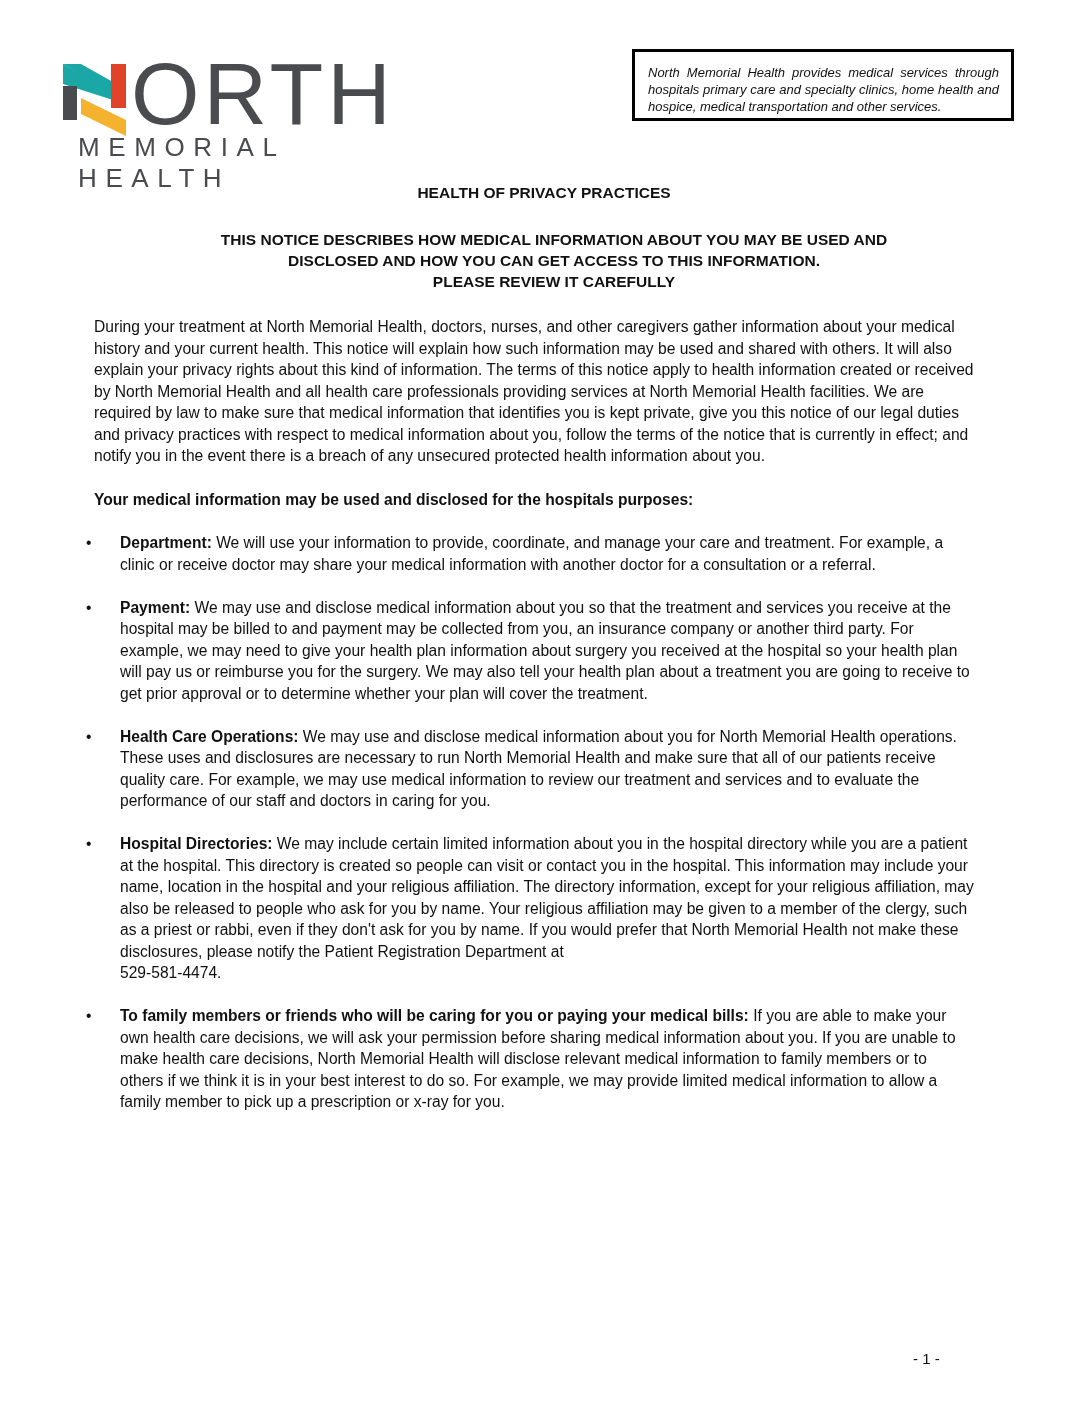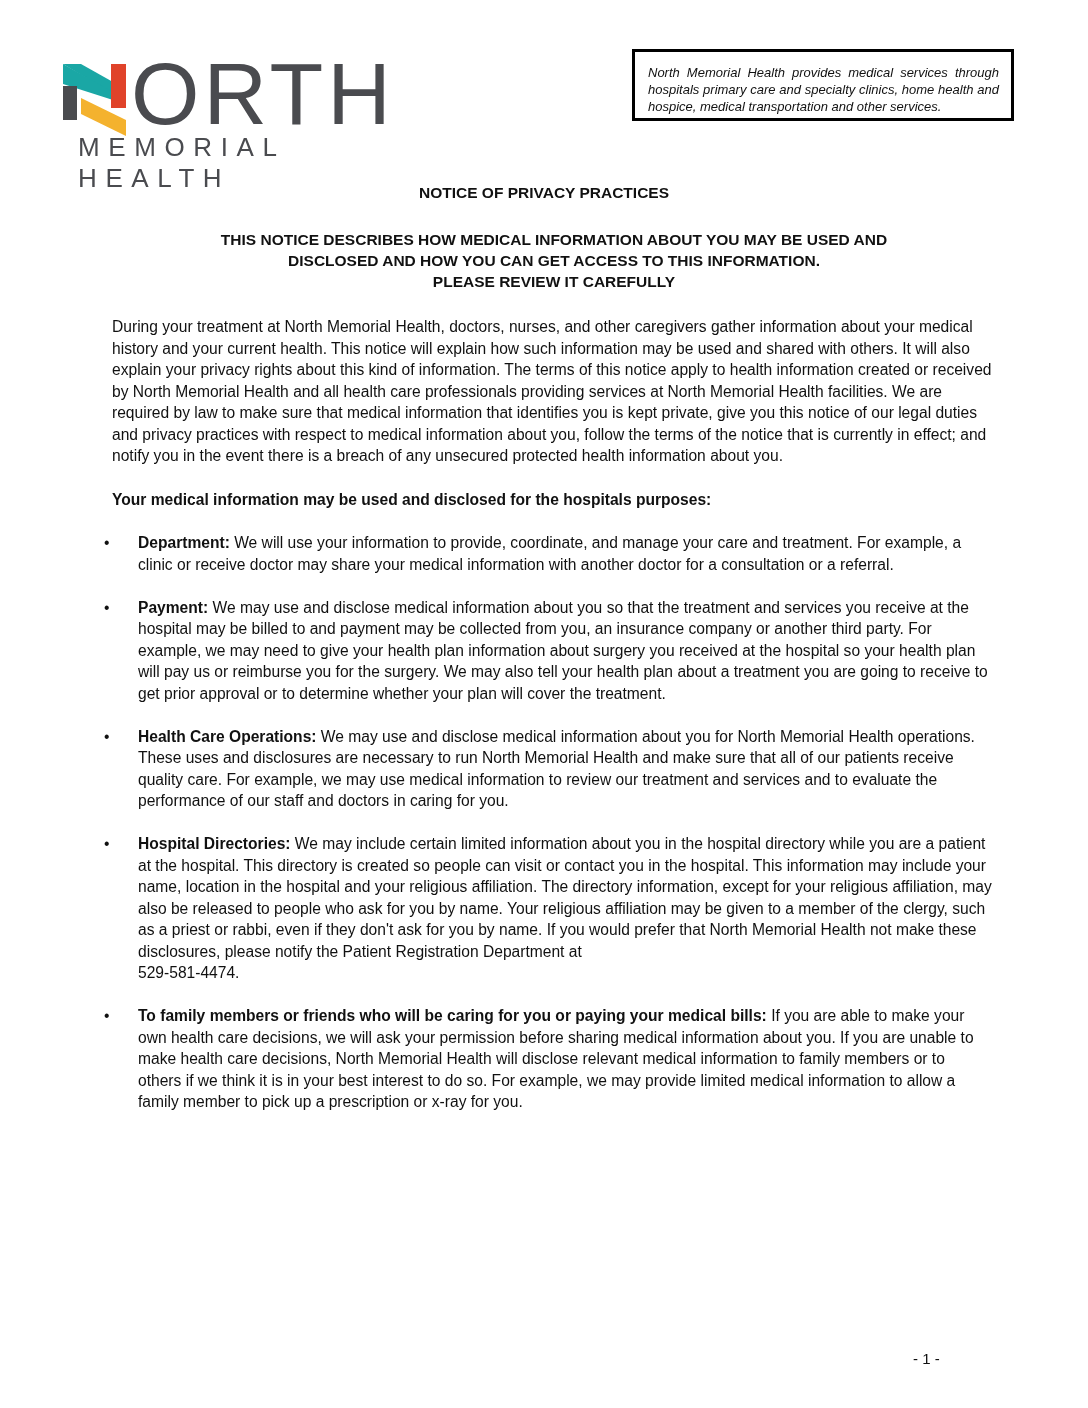--- a/index.html
+++ b/index.html
@@ -15,21 +15,21 @@
               border: 3px solid #000; padding: 12px 12px 12px 13px; box-sizing: border-box; margin-left: 35px; }
   .info-box p { margin: 0; font-size: 13px; line-height: 17px; font-style: italic;
                 text-align: justify; text-align-last: left; color: #111; }
 
   .title { position: absolute; top: 184px; left: 0; width: 1088px; text-align: center;
            font-size: 15.5px; font-weight: bold; }
   .subtitle { position: absolute; top: 229px; left: 0; width: 1108px; text-align: center;
               font-size: 15.5px; font-weight: bold; line-height: 21px; }
   .subtitle div { white-space: nowrap; }
 
-  .content { position: absolute; left: 112px; top: 316px; width: 880px;
+  .content { position: absolute; left: 94px; top: 316px; width: 880px;
              font-size: 15.6px; line-height: 21.5px; }
   .content p { margin: 0; }
   .para-intro { margin-bottom: 22px !important; }
   .lead { font-weight: bold; margin-bottom: 22px !important; }
 
   ul.purposes { list-style: none; margin: 0; padding: 0; }
   ul.purposes li { position: relative; padding-left: 26px; margin-bottom: 21.5px; }
   ul.purposes li .bullet { position: absolute; left: -8px; top: 0; width: 12px; }
   .item-title { font-weight: bold; }
 
@@ -50,21 +50,21 @@
     <polygon points="18,36 63,58 63,74 18,52" fill="#f4b22e"></polygon>
   </svg>
   <span class="logo-word" style="left:68px; top:-12px; font-size:88px; font-weight:normal; letter-spacing:4px; color:#4a4b4f; line-height:88px;">ORTH</span>
   <span class="logo-sub" style="top:70px;">MEMORIAL HEALTH</span>
 </div>
 
 <div class="info-box">
   <p>North Memorial Health provides medical services through hospitals primary care and specialty clinics, home health and hospice, medical transportation and other services.</p>
 </div>
 
-<div class="title">NOTICE OF PRIVACY PRACTICES</div>
+<div class="title">HEALTH OF PRIVACY PRACTICES</div>
 
 <div class="subtitle">
   <div>THIS NOTICE DESCRIBES HOW MEDICAL INFORMATION ABOUT YOU MAY BE USED AND</div>
   <div>DISCLOSED AND HOW YOU CAN GET ACCESS TO THIS INFORMATION.</div>
   <div>PLEASE REVIEW IT CAREFULLY</div>
 </div>
 
 <div class="content">
   <p class="para-intro">During your treatment at North Memorial Health, doctors, nurses, and other caregivers gather information about your medical history and your current health. This notice will explain how such information may be used and shared with others. It will also explain your privacy rights about this kind of information. The terms of this notice apply to health information created or received by North Memorial Health and all health care professionals providing services at North Memorial Health facilities. We are required by law to make sure that medical information that identifies you is kept private, give you this notice of our legal duties and privacy practices with respect to medical information about you, follow the terms of the notice that is currently in effect; and notify you in the event there is a breach of any unsecured protected health information about you.</p>
   <p class="lead">Your medical information may be used and disclosed for the hospitals purposes:</p>

